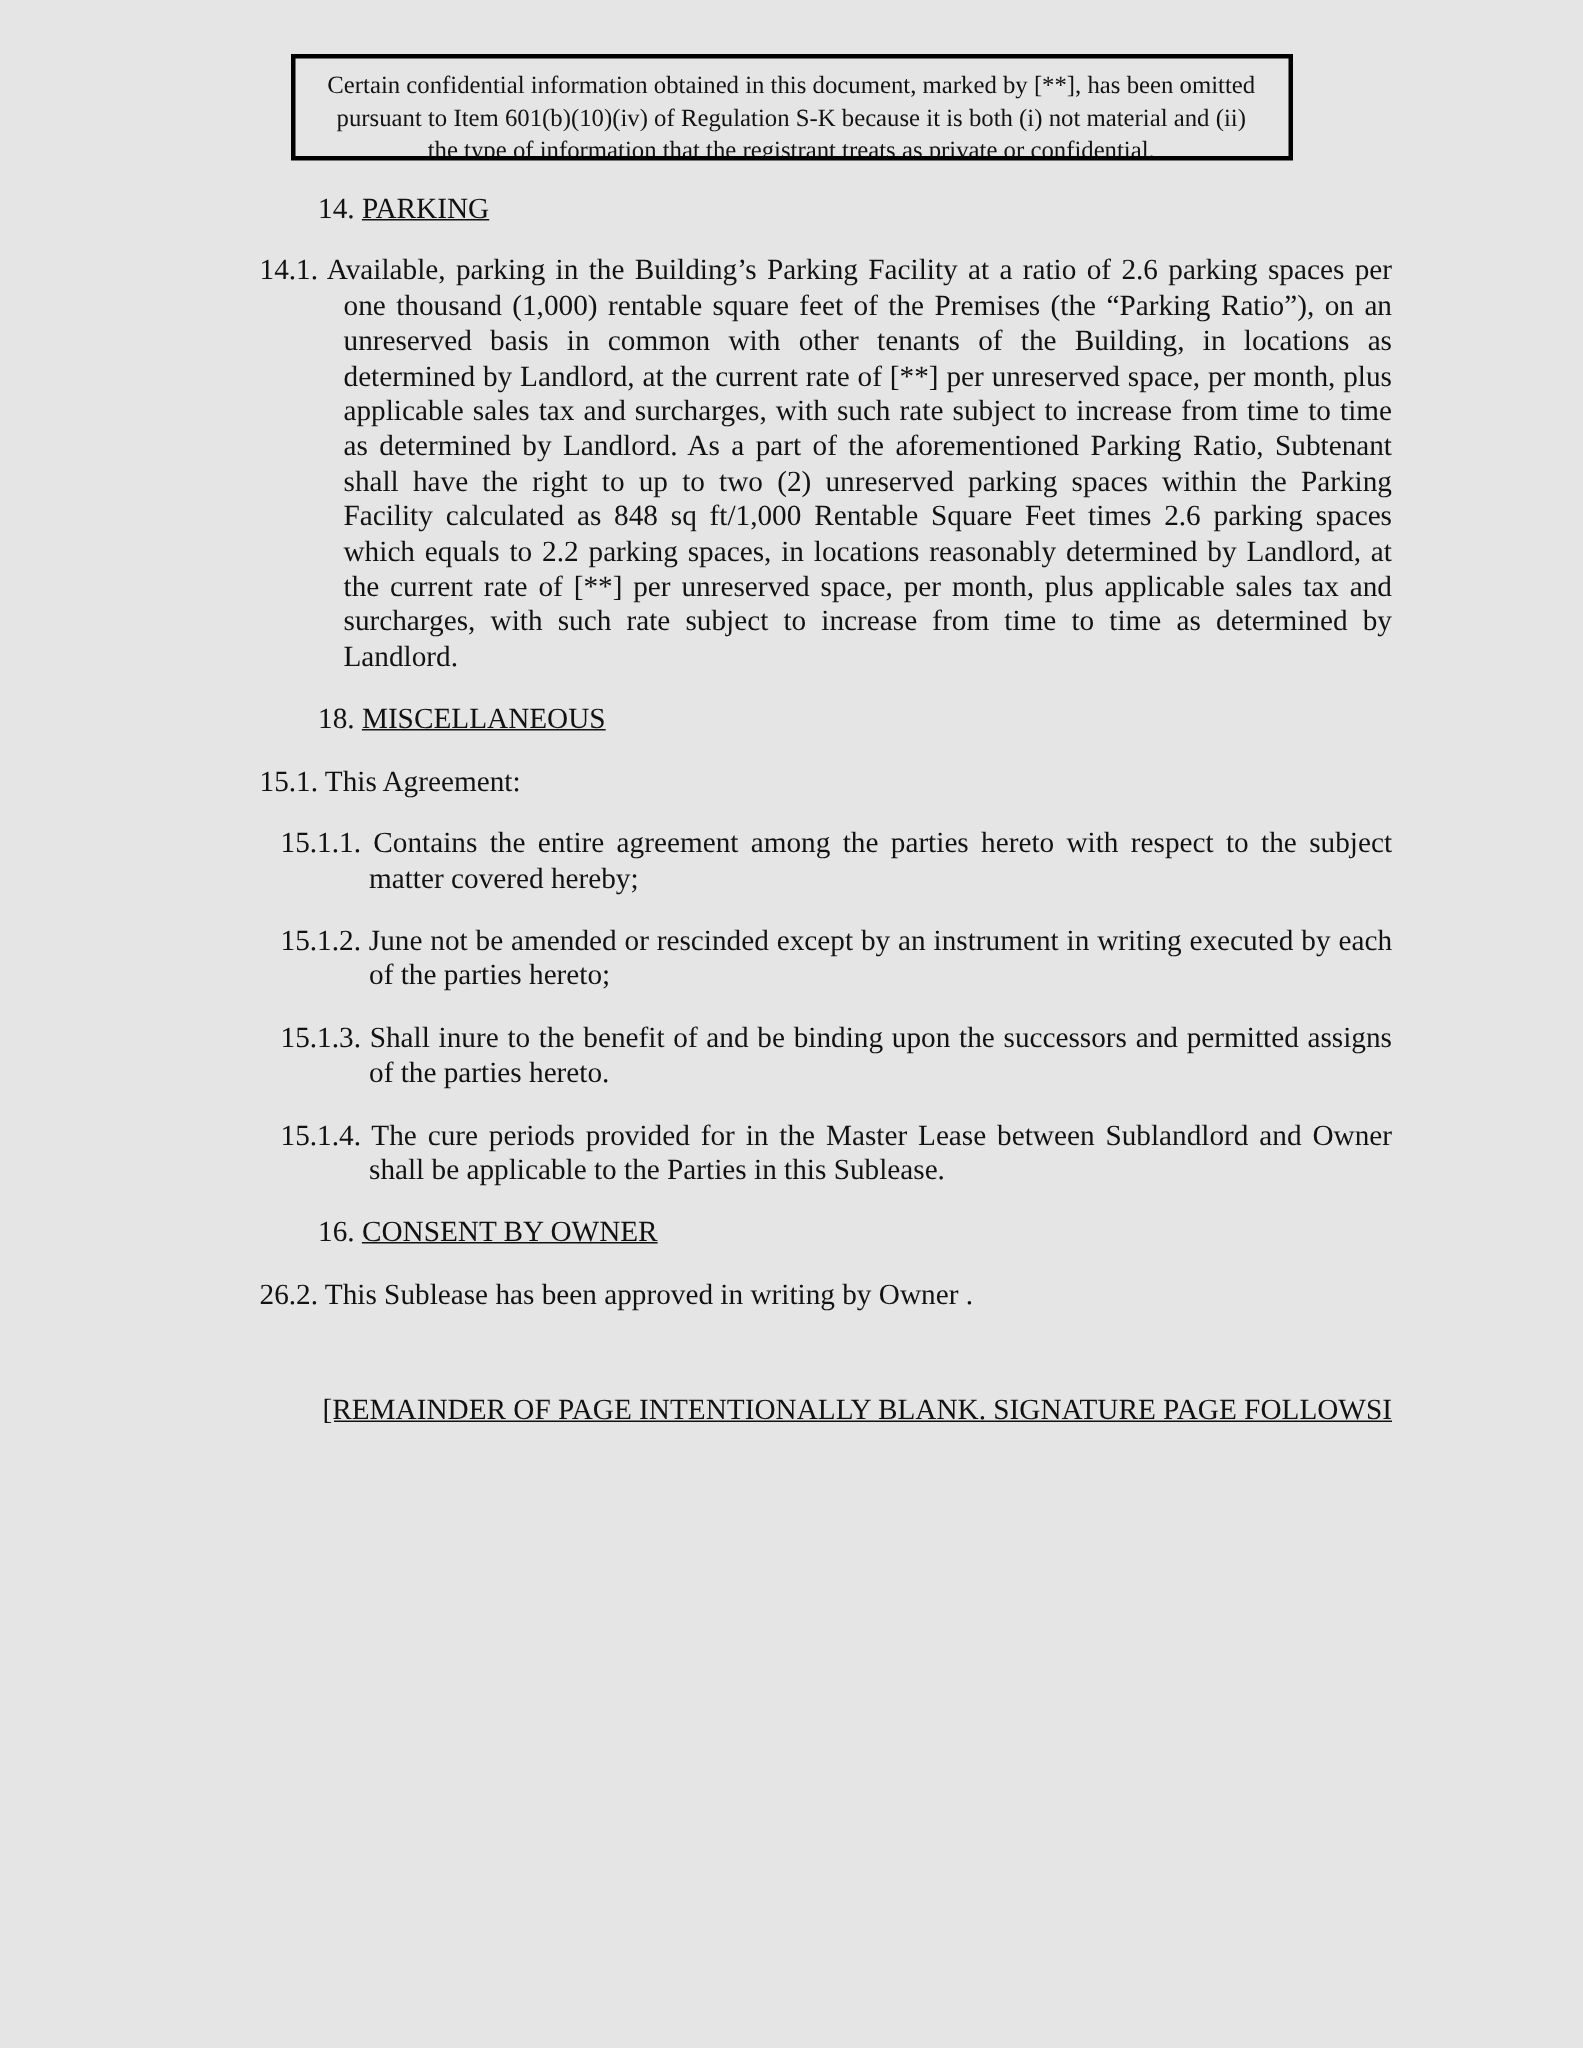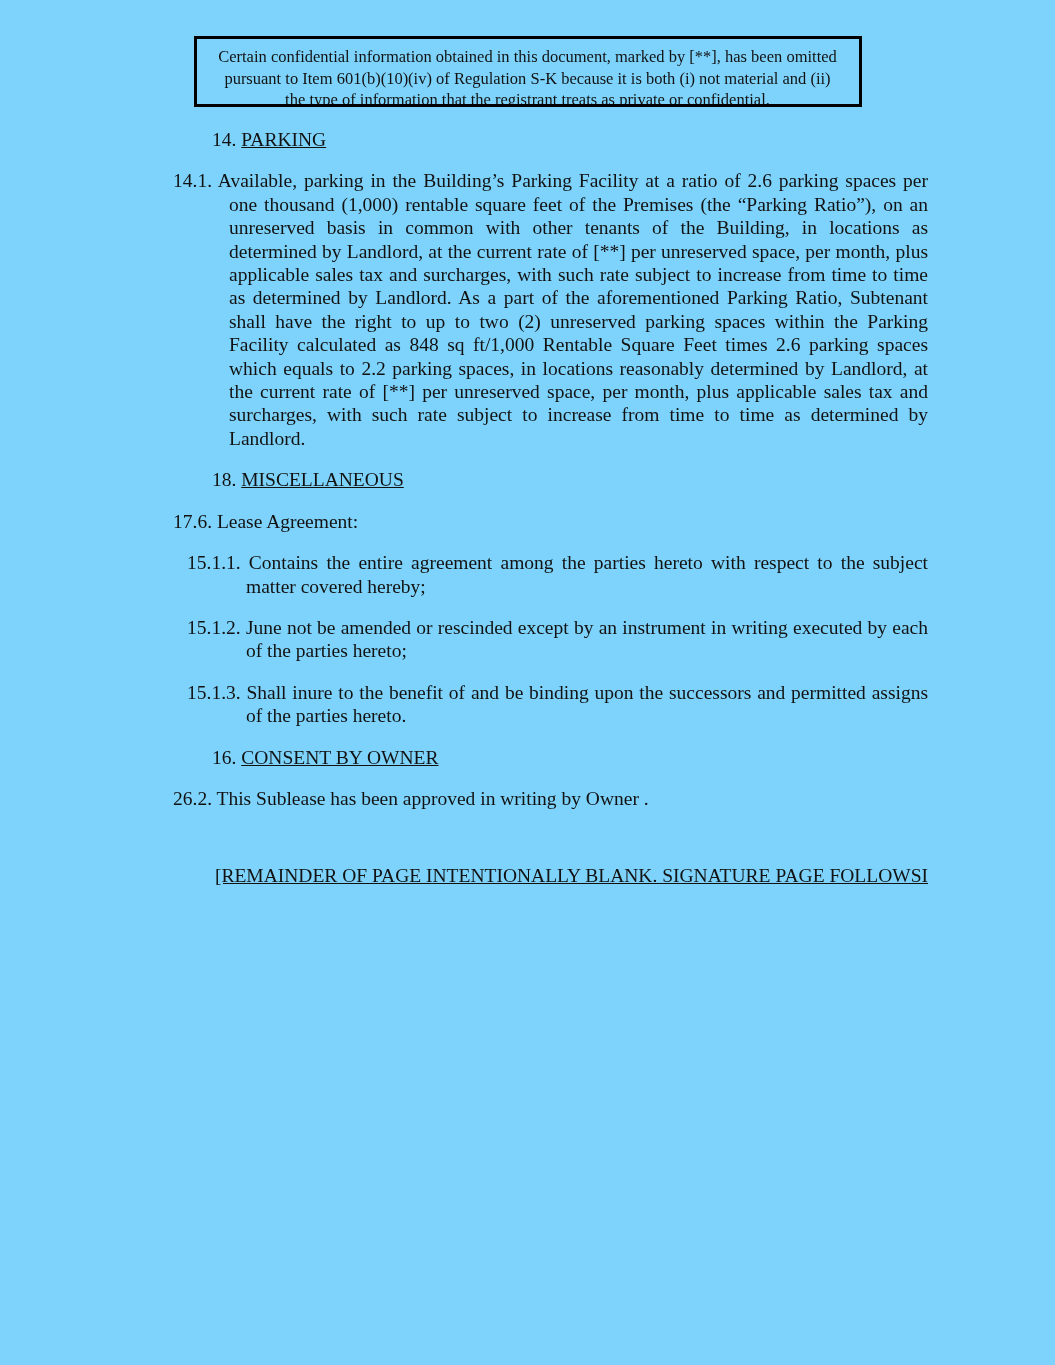--- a/index.html
+++ b/index.html
@@ -5,21 +5,21 @@
   html, body {
     margin: 0;
     padding: 0;
     background: #ffffff;
   }
   .page {
     position: relative;
     width: 1055px;
     height: 1365px;
     margin: 0 auto;
-    background: #7dd3fc;
+    background: #e5e5e5;
     color: #121212;
     font-family: "Liberation Serif", "DejaVu Serif", serif;
     overflow: hidden;
   }
   .notice-box {
     box-sizing: border-box;
     width: 668px;
     height: 71px;
     margin: 36px auto 0 auto;
     border: 3px solid #000000;
@@ -72,28 +72,29 @@
   </div>
 
   <div class="content">
 
     <p class="heading"><span class="num">14.</span> <span class="title">PARKING</span></p>
 
     <p class="para"><span class="num">14.1.</span> <span class="ptext">Available, parking in the Building’s Parking Facility at a ratio of 2.6 parking spaces per one thousand (1,000) rentable square feet of the Premises (the “Parking Ratio”), on an unreserved basis in common with other tenants of the Building, in locations as determined by Landlord, at the current rate of [**] per unreserved space, per month, plus applicable sales tax and surcharges, with such rate subject to increase from time to time as determined by Landlord. As a part of the aforementioned Parking Ratio, Subtenant shall have the right to up to two (2) unreserved parking spaces within the Parking Facility calculated as 848 sq ft/1,000 Rentable Square Feet times 2.6 parking spaces which equals to 2.2 parking spaces, in locations reasonably determined by Landlord, at the current rate of [**] per unreserved space, per month, plus applicable sales tax and surcharges, with such rate subject to increase from time to time as determined by Landlord.</span></p>
 
     <p class="heading"><span class="num">18.</span> <span class="title">MISCELLANEOUS</span></p>
 
-    <p class="para"><span class="num">17.6.</span> <span class="ptext">Lease Agreement:</span></p>
+    <p class="para"><span class="num">15.1.</span> <span class="ptext">This Agreement:</span></p>
 
     <p class="subpara"><span class="num">15.1.1.</span> <span class="ptext">Contains the entire agreement among the parties hereto with respect to the subject matter covered hereby;</span></p>
 
     <p class="subpara"><span class="num">15.1.2.</span> <span class="ptext">June not be amended or rescinded except by an instrument in writing executed by each of the parties hereto;</span></p>
 
     <p class="subpara"><span class="num">15.1.3.</span> <span class="ptext">Shall inure to the benefit of and be binding upon the successors and permitted assigns of the parties hereto.</span></p>
 
+    <p class="subpara"><span class="num">15.1.4.</span> <span class="ptext">The cure periods provided for in the Master Lease between Sublandlord and Owner shall be applicable to the Parties in this Sublease.</span></p>
 
     <p class="heading"><span class="num">16.</span> <span class="title">CONSENT BY OWNER</span></p>
 
     <p class="para"><span class="num">26.2.</span> <span class="ptext">This Sublease has been approved in writing by Owner .</span></p>
 
     <p class="footer-notice"><span class="fn-text">[REMAINDER OF PAGE INTENTIONALLY BLANK. SIGNATURE PAGE FOLLOWSI</span></p>
 
   </div>
 
 </div>

